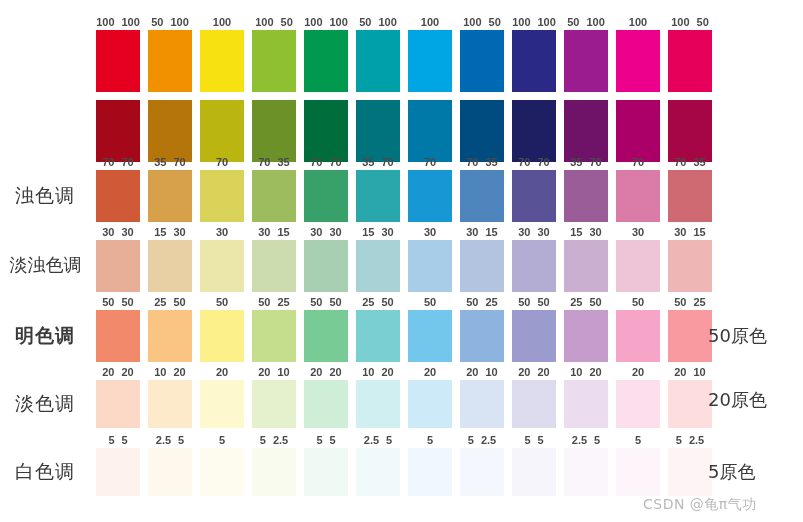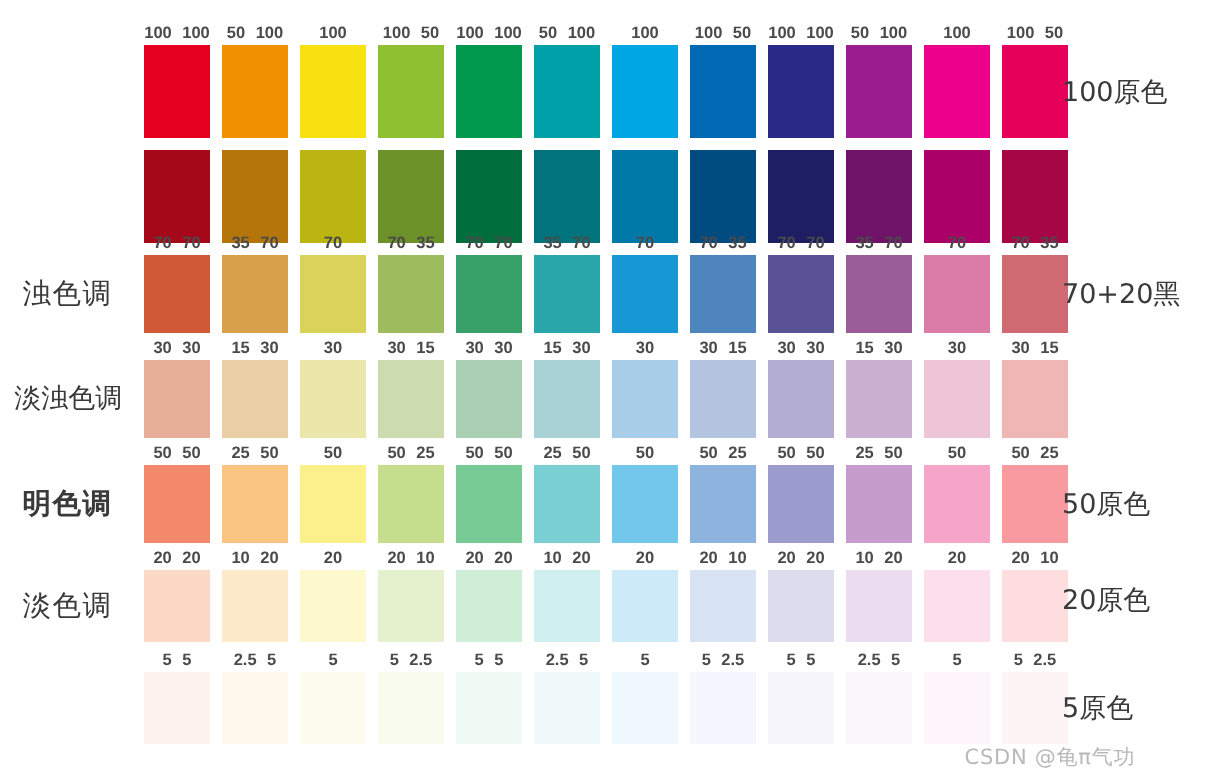--- a/index.html
+++ b/index.html
@@ -149,21 +149,20 @@
         </div>
         <div class="cell" style="left: 520px;">
           <div class="nums"><span>100</span></div>
           <div class="chip" style="background: rgb(236, 0, 140);"></div>
         </div>
         <div class="cell" style="left: 572px;">
           <div class="nums"><span>100</span><span>50</span></div>
           <div class="chip" style="background: rgb(230, 0, 90);"></div>
         </div>
       </div>
-      <div class="right-label" style="top: 19px;">100原色</div>
     </div>
     <div class="row" style="top: 100px; height: 62px;">
       <div class="swatches">
         <div class="cell" style="left: 0px;">
           <div class="chip" style="background: rgb(165, 8, 25);"></div>
         </div>
         <div class="cell" style="left: 52px;">
           <div class="chip" style="background: rgb(180, 118, 10);"></div>
         </div>
         <div class="cell" style="left: 104px;">
@@ -243,21 +242,20 @@
         </div>
         <div class="cell" style="left: 520px;">
           <div class="nums"><span>70</span></div>
           <div class="chip" style="background: rgb(219, 123, 167);"></div>
         </div>
         <div class="cell" style="left: 572px;">
           <div class="nums"><span>70</span><span>35</span></div>
           <div class="chip" style="background: rgb(207, 106, 114);"></div>
         </div>
       </div>
-      <div class="right-label" style="top: 14px;">70+20黑</div>
     </div>
     <div class="row" style="top: 240px; height: 52px;">
       <div class="row-label narrow" style="top: 13px;">淡浊色调</div>
       <div class="swatches">
         <div class="cell" style="left: 0px;">
           <div class="nums"><span>30</span><span>30</span></div>
           <div class="chip" style="background: rgb(231, 174, 152);"></div>
         </div>
         <div class="cell" style="left: 52px;">
           <div class="nums"><span>15</span><span>30</span></div>
@@ -407,20 +405,21 @@
           <div class="chip" style="background: rgb(252, 223, 236);"></div>
         </div>
         <div class="cell" style="left: 572px;">
           <div class="nums"><span>20</span><span>10</span></div>
           <div class="chip" style="background: rgb(253, 221, 222);"></div>
         </div>
       </div>
       <div class="right-label" style="top: 8px;">20原色</div>
     </div>
     <div class="row" style="top: 448px; height: 48px;">
+      <div class="row-label" style="top: 11px;">白色调</div>
       <div class="swatches">
         <div class="cell" style="left: 0px;">
           <div class="nums"><span>5</span><span>5</span></div>
           <div class="chip" style="background: rgb(253, 242, 236);"></div>
         </div>
         <div class="cell" style="left: 52px;">
           <div class="nums"><span>2.5</span><span>5</span></div>
           <div class="chip" style="background: rgb(254, 248, 237);"></div>
         </div>
         <div class="cell" style="left: 104px;">

